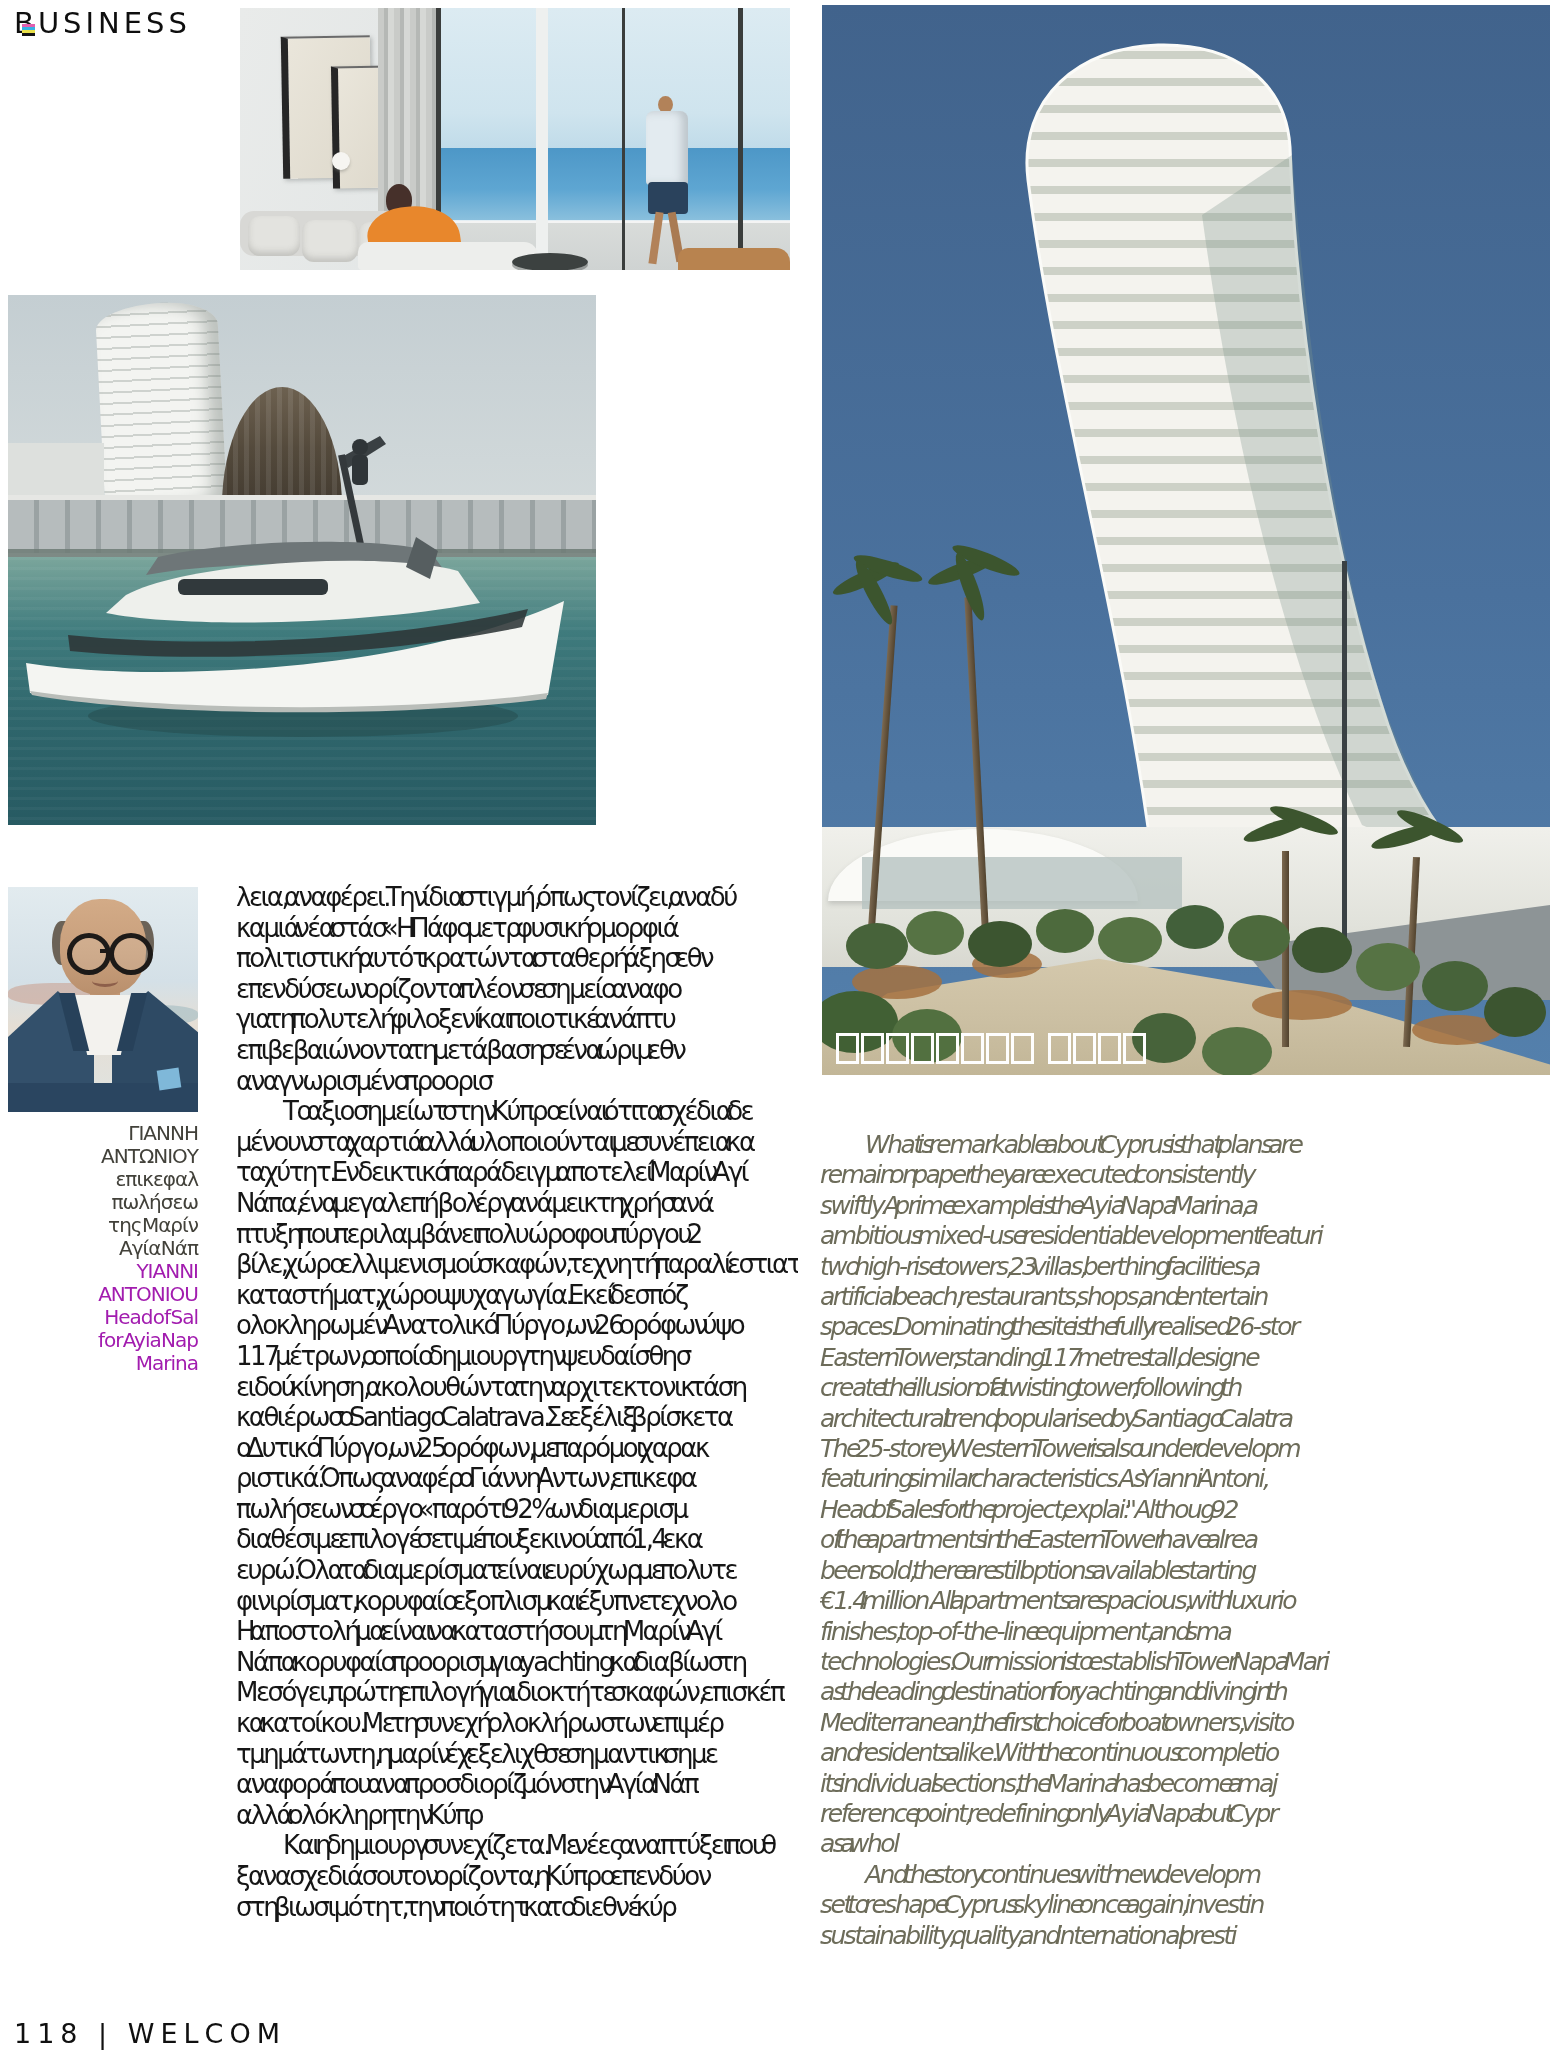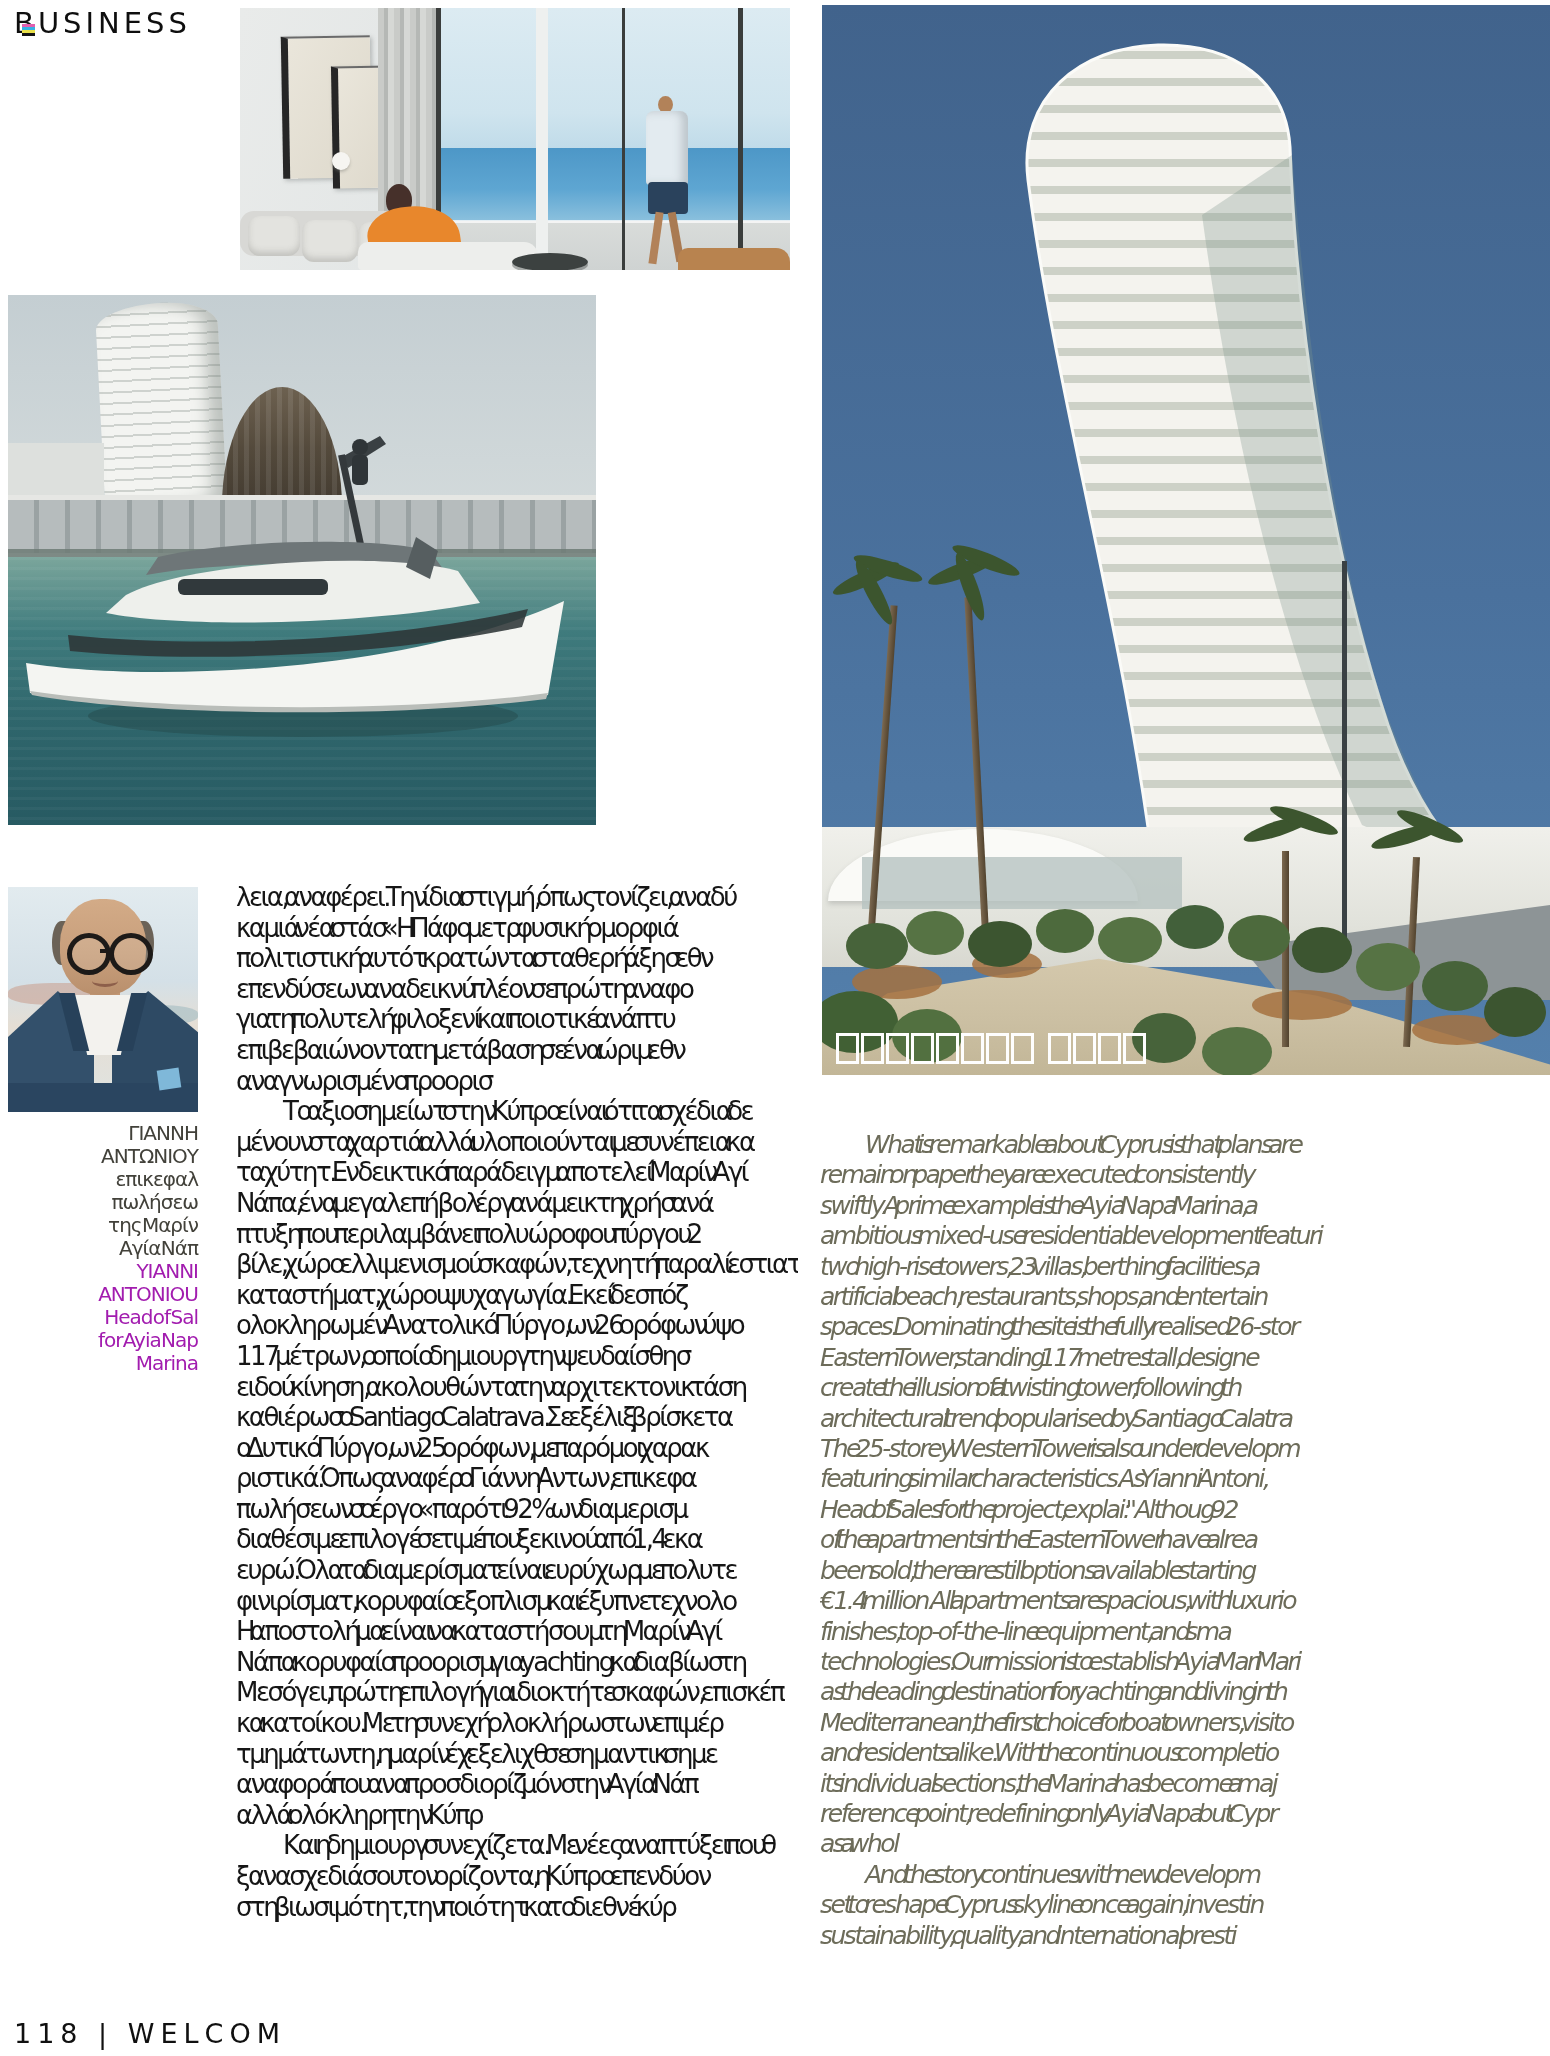--- a/index.html
+++ b/index.html
@@ -269,21 +269,21 @@
         <div class="tl">Head of Sal</div>
         <div class="tl">for Ayia Nap</div>
         <div class="tl">Marina</div>
       </div>
   </div>
 
   <div class="col" id="col-greek">
       <div class="tl">λεια, αναφέρει. Την ίδια στιγμή, όπως τονίζει, αναδύ</div>
       <div class="tl">καμιά νέα στάσ «Η Πάφο μετρ φυσική ομορφιά</div>
       <div class="tl">πολιτιστική αυτότ κρατώντα σταθερή άξησ εθν</div>
-      <div class="tl">επενδύσεων αναδεικνύ πλέον σε πρώτη αναφο</div>
+      <div class="tl">επενδύσεων ορίζοντα πλέον σε σημείο αναφο</div>
       <div class="tl">για τη πολυτελή φιλοξενί και ποιοτικέ ανάπτυ</div>
       <div class="tl">επιβεβαιώνοντα τη μετάβαση σε ένα ώριμ εθν</div>
       <div class="tl">αναγνωρισμένο προορισ</div>
       <div class="tl">  Το αξιοσημείωτ στην Κύπρο είναι ότι τα σχέδια δε</div>
       <div class="tl">μένουν στα χαρτιά αλλά υλοποιούνται με συνέπεια κα</div>
       <div class="tl">ταχύτητ. Ενδεικτικό παράδειγμ αποτελεί Μαρίν Αγί</div>
       <div class="tl">Νάπα, ένα μεγαλεπήβολ έργ ανάμεικτη χρήσ ανά</div>
       <div class="tl">πτυξη που περιλαμβάνει πολυώροφου πύργου 2</div>
       <div class="tl">βίλε, χώρο ελλιμενισμού σκαφών, τεχνητή παραλί εστιατ</div>
       <div class="tl">καταστήματ, χώρου ψυχαγωγία. Εκεί δεσπόζ</div>
@@ -319,21 +319,21 @@
       <div class="tl">Eastern Tower, standing 117 metres tall, designe</div>
       <div class="tl">create the illusion of a twisting tower, following th</div>
       <div class="tl">architectural trend popularised by Santiago Calatra</div>
       <div class="tl">The 25-storey Western Tower is also under developm</div>
       <div class="tl">featuring similar characteristics. As Yianni Antoni,</div>
       <div class="tl">Head of Sales for the project, explai: "Althoug 92</div>
       <div class="tl">of the apartments in the Eastern Tower have alrea</div>
       <div class="tl">been sold, there are still options available starting</div>
       <div class="tl">€1.4 million. All apartments are spacious, with luxurio</div>
       <div class="tl">finishes, top-of-the-line equipment, and sma</div>
-      <div class="tl">technologies. Our mission is to establish Ayia Mari Mari</div>
+      <div class="tl">technologies. Our mission is to establish Tower Napa Mari</div>
       <div class="tl">as the leading destination for yachting and diving in th</div>
       <div class="tl">Mediterranean, the first choice for boat owners, visito</div>
       <div class="tl">and residents alike. With the continuous completio</div>
       <div class="tl">its individual sections, the Marina has become a maj</div>
       <div class="tl">reference point, redefining only Ayia Napa but Cypr</div>
       <div class="tl">as a whol</div>
       <div class="tl">  And the story continues with new developm</div>
       <div class="tl">set to reshape Cyprus skyline once again, investin</div>
       <div class="tl">sustainability, quality, and international presti</div>
     </div>

